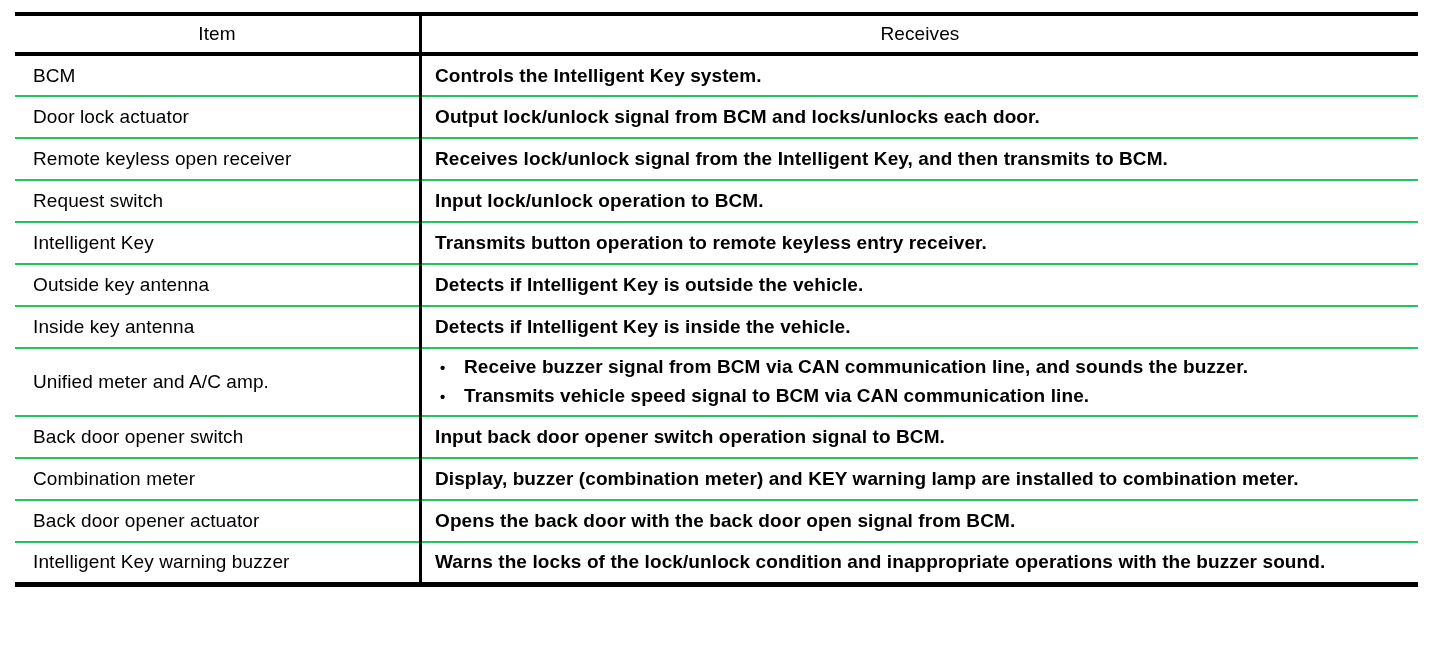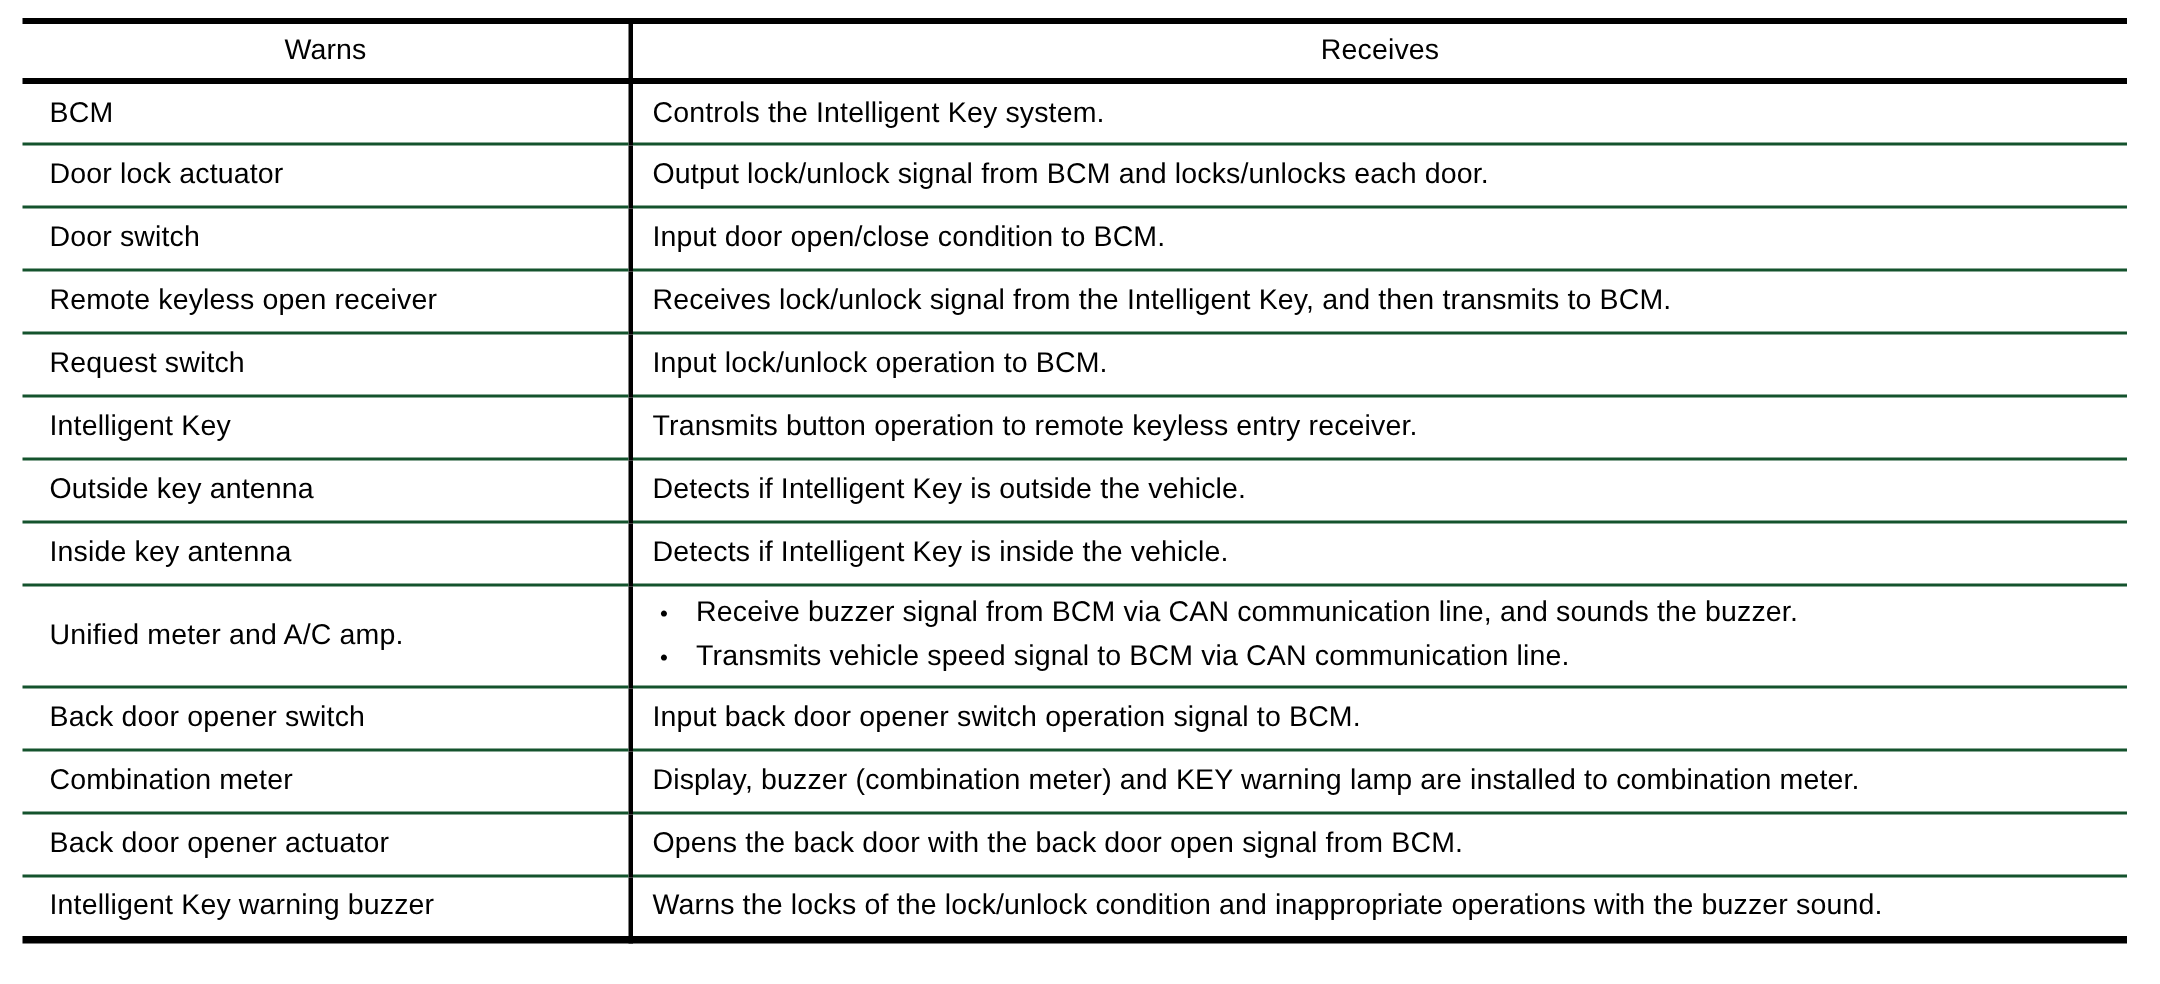--- a/index.html
+++ b/index.html
@@ -34,21 +34,21 @@
     font-weight: normal;
     letter-spacing: 0.1px;
     vertical-align: middle;
     padding: 0;
   }
   thead tr {
     border-bottom: 4px solid #000;
     height: 40px;
   }
   tbody tr {
-    border-bottom: 2px solid #14532d;
+    border-bottom: 2px solid #22c55e;
     height: 42px;
   }
   tbody tr:last-child {
     border-bottom: none;
   }
   tbody tr.multi {
     height: 64px;
   }
   .col-item {
     width: 404px;
@@ -58,20 +58,21 @@
     text-align: center;
     font-weight: normal;
   }
   td.col-item {
     padding-left: 18px;
     text-align: left;
   }
   td.col-func {
     padding-left: 13px;
     text-align: left;
+    font-weight: bold;
   }
   td.col-func.has-bullets {
     padding-top: 4px;
     padding-bottom: 4px;
   }
   .bullet-line {
     display: flex;
     align-items: baseline;
     line-height: 28px;
   }
@@ -83,37 +84,33 @@
     text-align: left;
   }
 </style>
 </head>
 <body>
 
 <div class="page">
   <table class="spec-table">
     <thead>
       <tr>
-        <th class="col-item">Warns</th>
+        <th class="col-item">Item</th>
         <th class="col-func">Receives</th>
       </tr>
     </thead>
     <tbody>
 
     <tr>
           <td class="col-item">BCM</td>
           <td class="col-func">Controls the Intelligent Key system.</td>
         </tr>
         <tr>
           <td class="col-item">Door lock actuator</td>
           <td class="col-func">Output lock/unlock signal from BCM and locks/unlocks each door.</td>
-        </tr>
-        <tr>
-          <td class="col-item">Door switch</td>
-          <td class="col-func">Input door open/close condition to BCM.</td>
         </tr>
         <tr>
           <td class="col-item">Remote keyless open receiver</td>
           <td class="col-func">Receives lock/unlock signal from the Intelligent Key, and then transmits to BCM.</td>
         </tr>
         <tr>
           <td class="col-item">Request switch</td>
           <td class="col-func">Input lock/unlock operation to BCM.</td>
         </tr>
         <tr>

